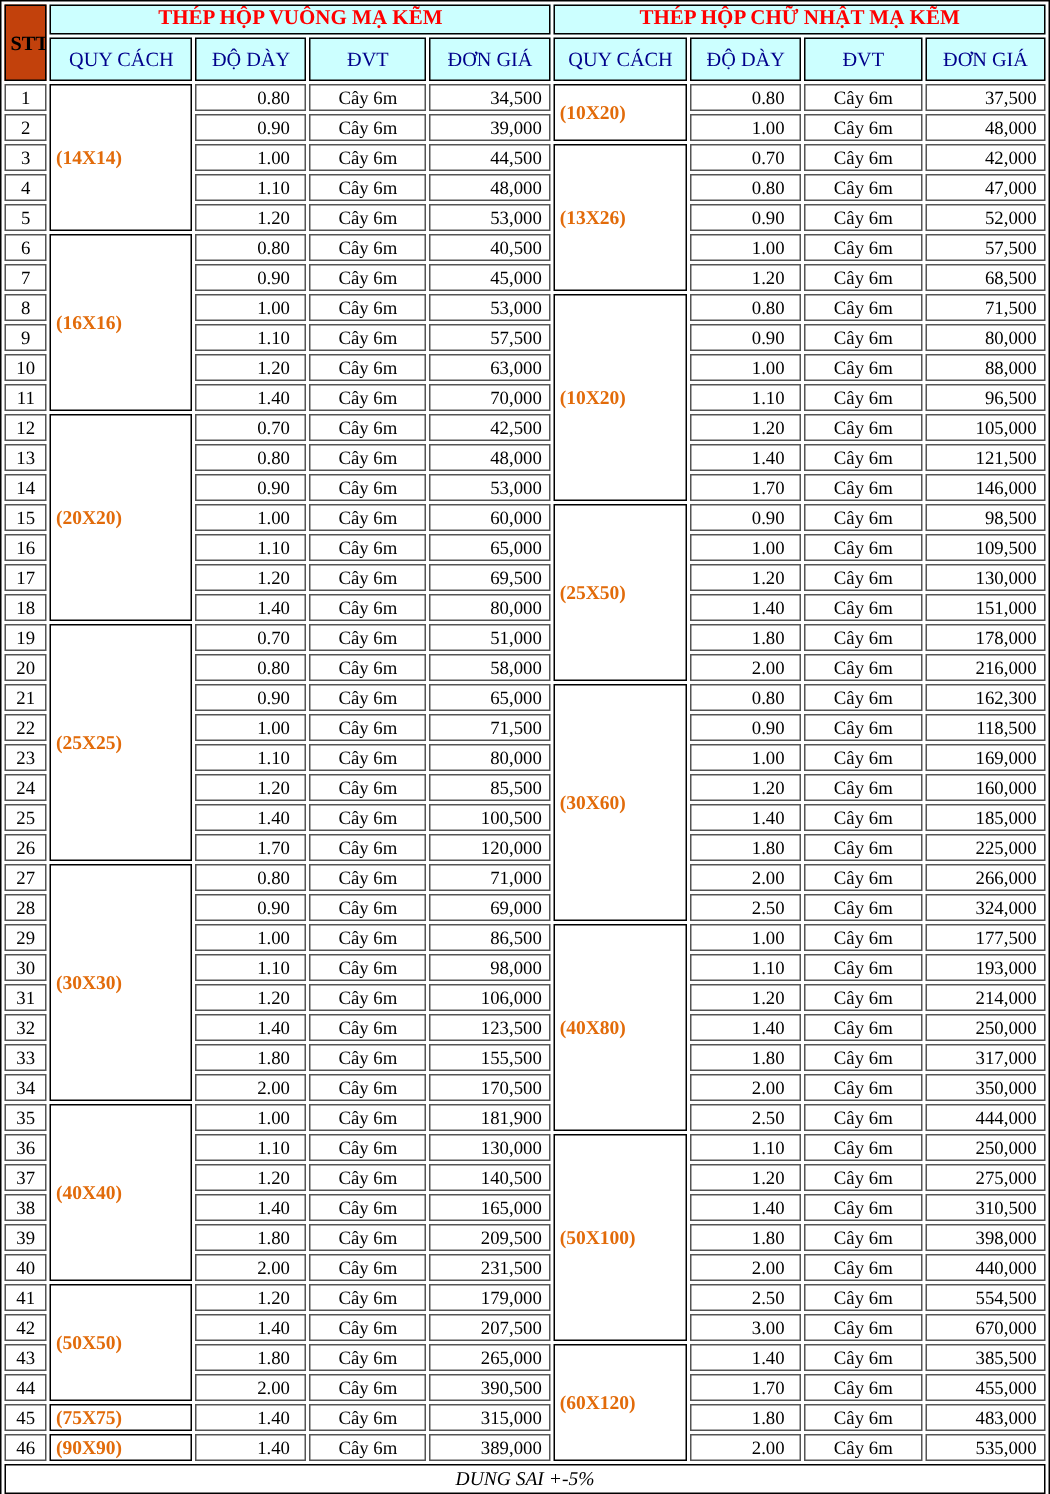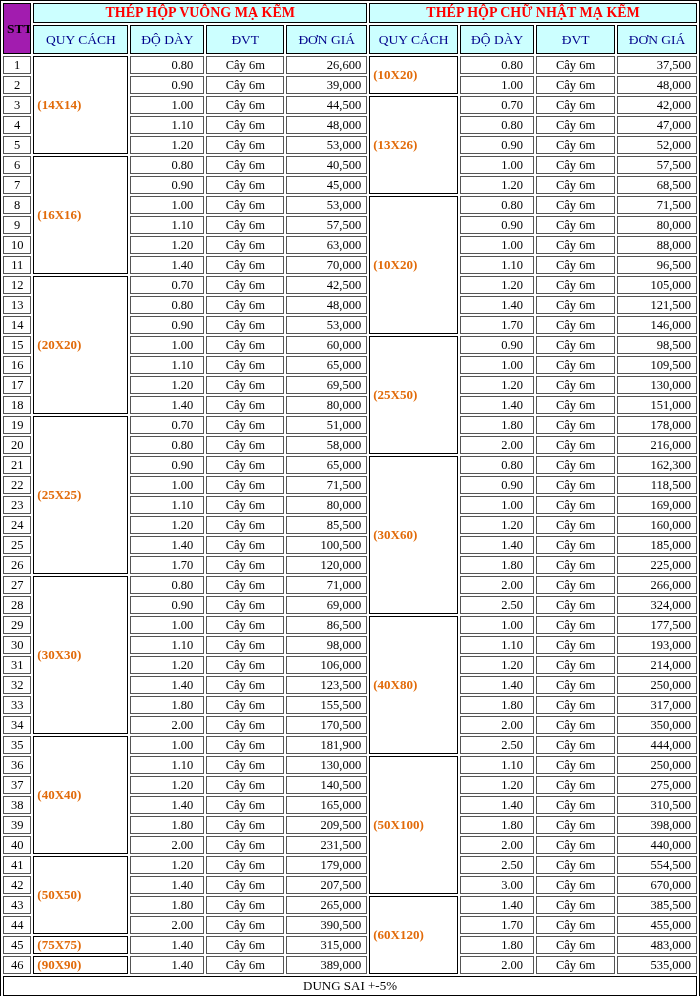--- a/index.html
+++ b/index.html
@@ -1,27 +1,27 @@
 <!DOCTYPE html>
 <html style="--header-bg: #CCFFFF; --title-red: #FF0000; --col-blue: #00008B; --spec-orange: #E26B0A; --border-dark: #000000; --border-grey: #555555;"><head>
 <meta charset="utf-8">
 <style>
   html,body{margin:0;padding:0;background:#ffffff;}
   body{font-family:"Liberation Serif","DejaVu Serif",serif;width:700px;}
   table{width:700px;border-collapse:separate;border-spacing:2px;border:1px solid var(--border-dark,#000);table-layout:fixed;background:#fff;}
   td,th{border:1px solid var(--border-grey,#555);background:#fff;font-size:12.5px;height:16px;padding:0 3px;overflow:hidden;white-space:nowrap;line-height:1.15;}
   th.band{background:var(--header-bg,#CCFFFF);color:var(--title-red,#FF0000);font-size:14px;font-weight:bold;height:18px;border-color:#000;margin-left:41px;}
   th.colhead{background:var(--header-bg,#CCFFFF);color:var(--col-blue,#00008B);font-size:13.5px;font-weight:normal;height:27px;border-color:#000;}
-  th.sttHead{background:#a21caf;color:#000;font-size:13.5px;font-weight:bold;border-color:#000;vertical-align:middle;}
+  th.sttHead{background:#c2410c;color:#000;font-size:13.5px;font-weight:bold;border-color:#000;vertical-align:middle;}
   td.stt{text-align:center;}
   td.spec{color:var(--spec-orange,#E26B0A);font-weight:bold;font-size:13px;vertical-align:middle;border-color:#000;}
   td.thick{text-align:right;padding-right:10px;}
   td.unit{text-align:center;}
   td.price{text-align:right;padding-right:5px;}
-  td.footer{text-align:center;font-size:13px;height:18px;border-color:#000;}
+  td.footer{text-align:center;font-size:13px;height:18px;border-color:#000;font-style:italic;}
 </style>
 </head>
 <body>
 
 <table>
   <colgroup>
     <col style="width:28px">
       <col style="width:94px">
       <col style="width:73px">
       <col style="width:77px">
@@ -47,21 +47,21 @@
       <th class="colhead">ĐVT</th>
       <th class="colhead">ĐƠN GIÁ</th>
     </tr>
   </thead>
   <tbody id="tbody">
       <tr>
         <td class="stt">1</td>
         <td class="spec" rowspan="5">(14X14)</td>
         <td class="thick">0.80</td>
         <td class="unit">Cây 6m</td>
-        <td class="price">26,600</td>
+        <td class="price">34,500</td>
         <td class="spec" rowspan="2">(10X20)</td>
         <td class="thick">0.80</td>
         <td class="unit">Cây 6m</td>
         <td class="price">37,500</td>
       </tr>
       <tr>
         <td class="stt">2</td>
         <td class="thick">0.90</td>
         <td class="unit">Cây 6m</td>
         <td class="price">39,000</td>

